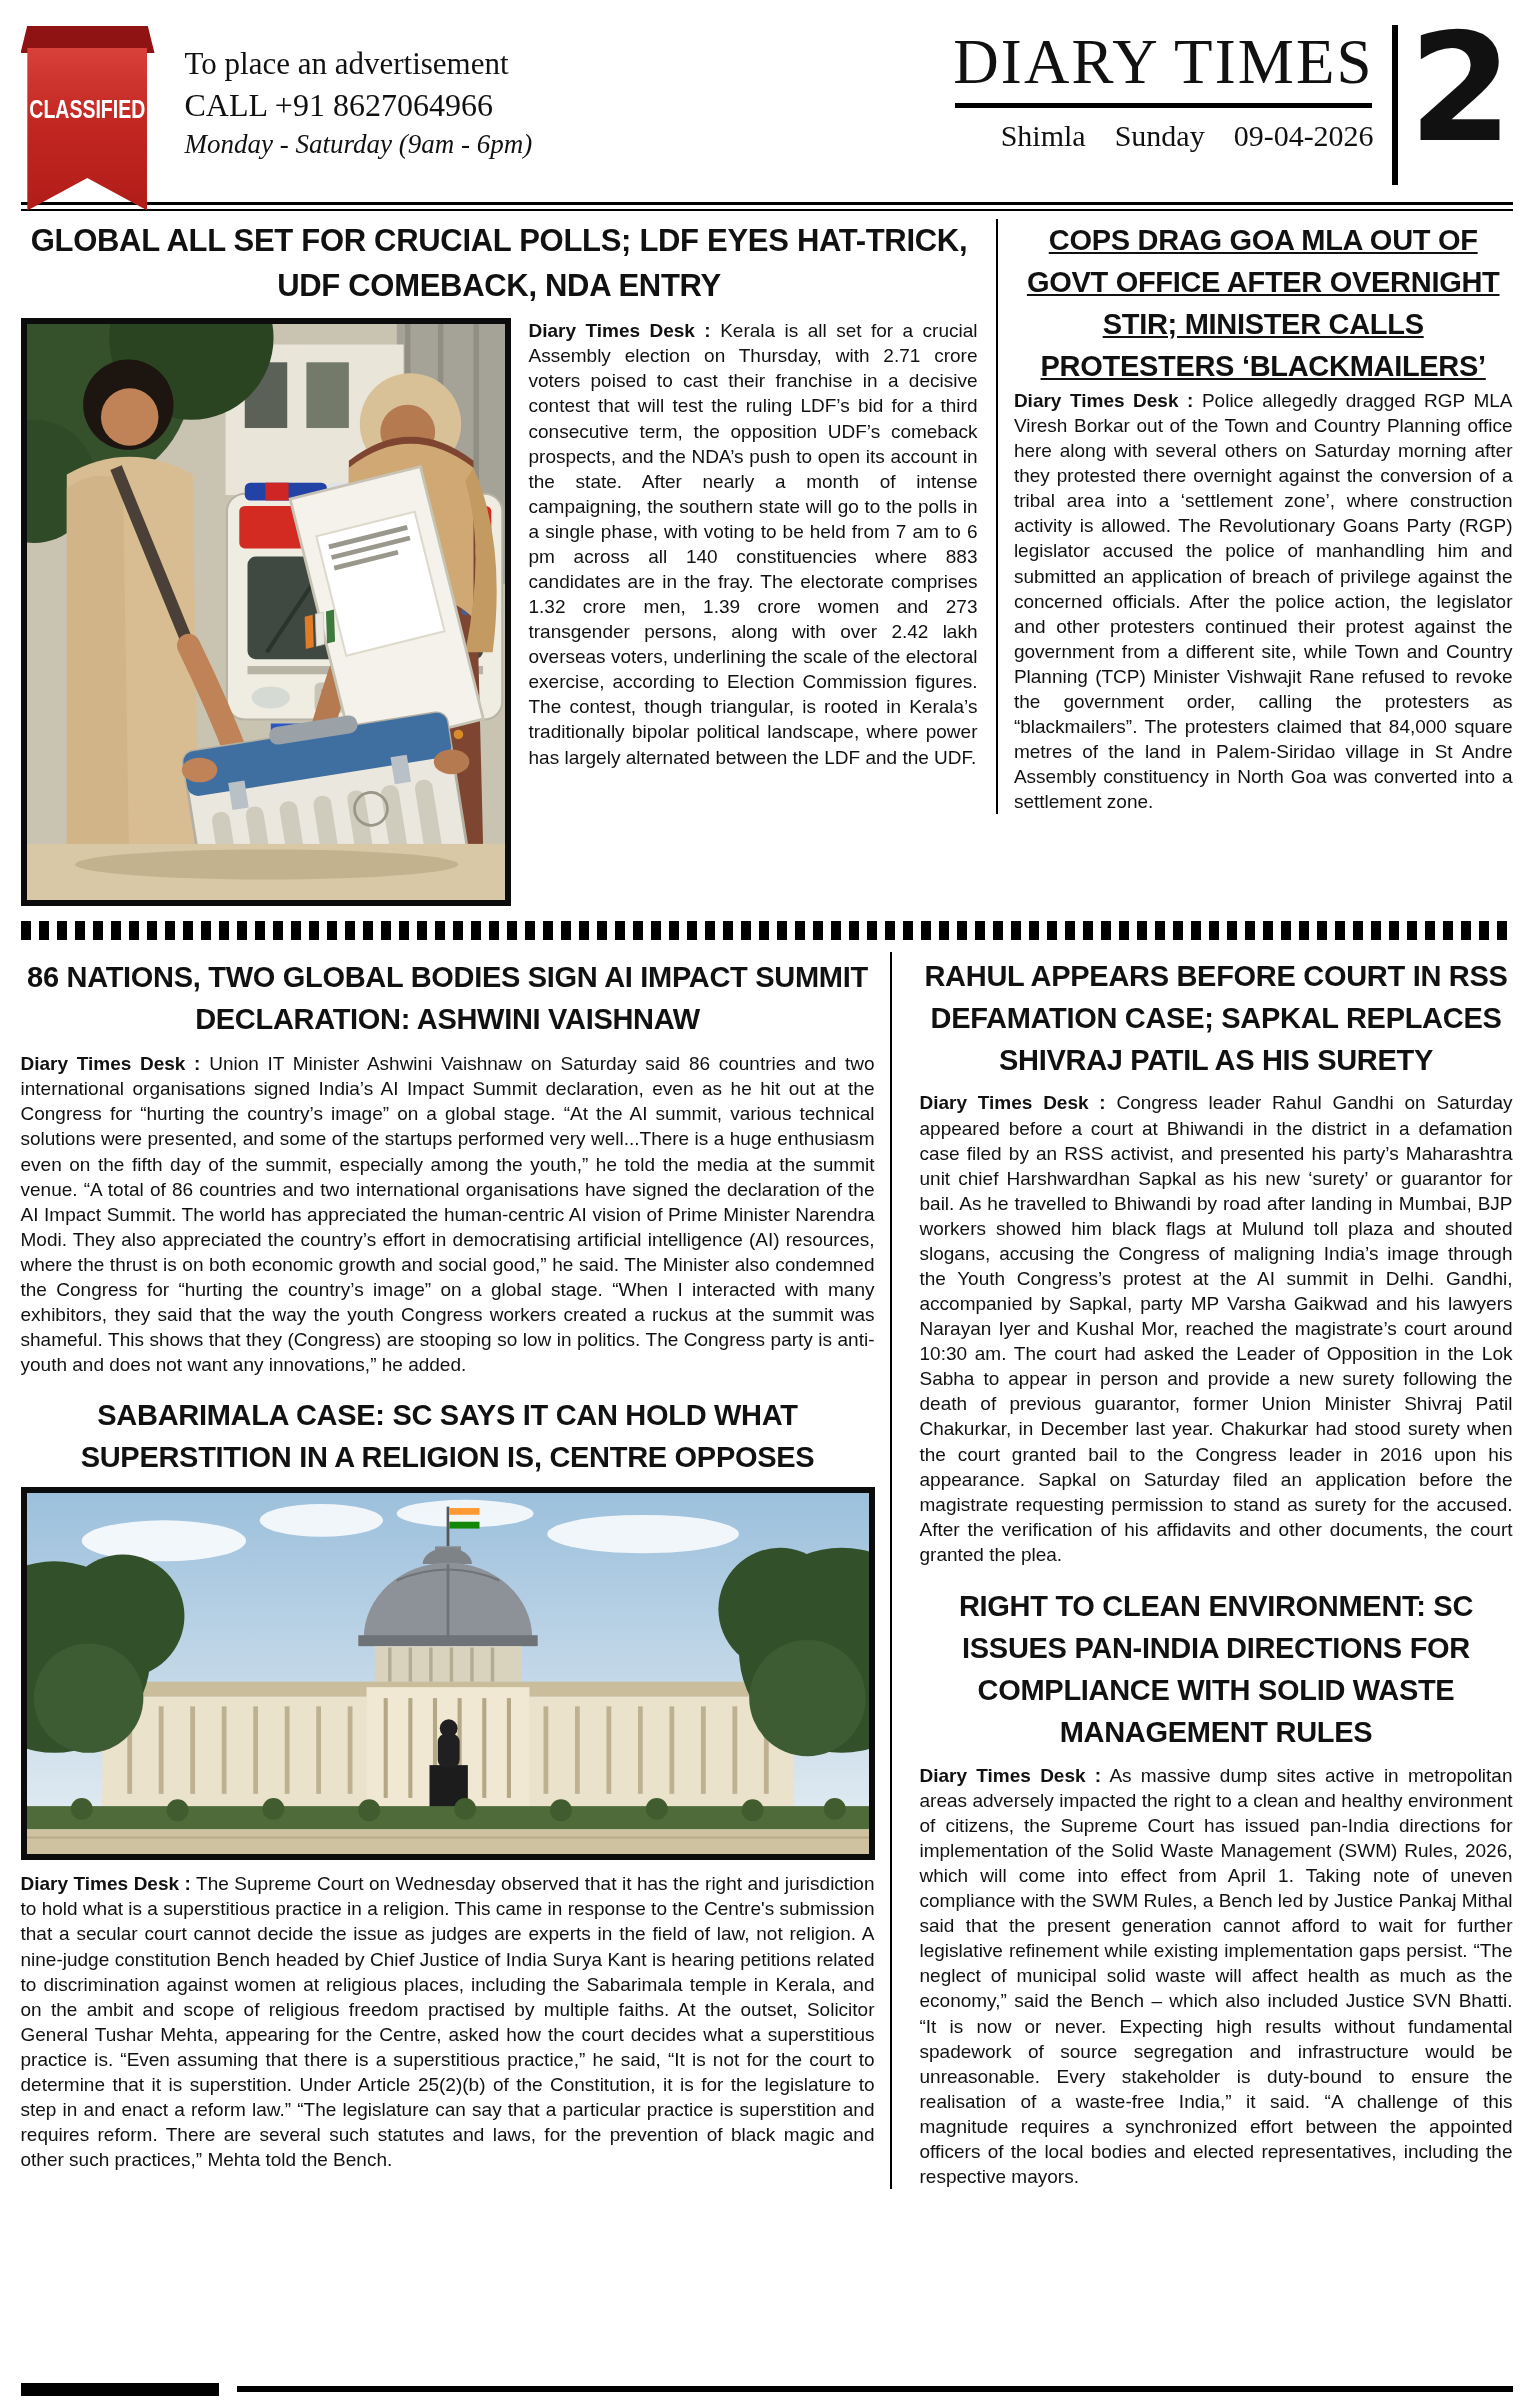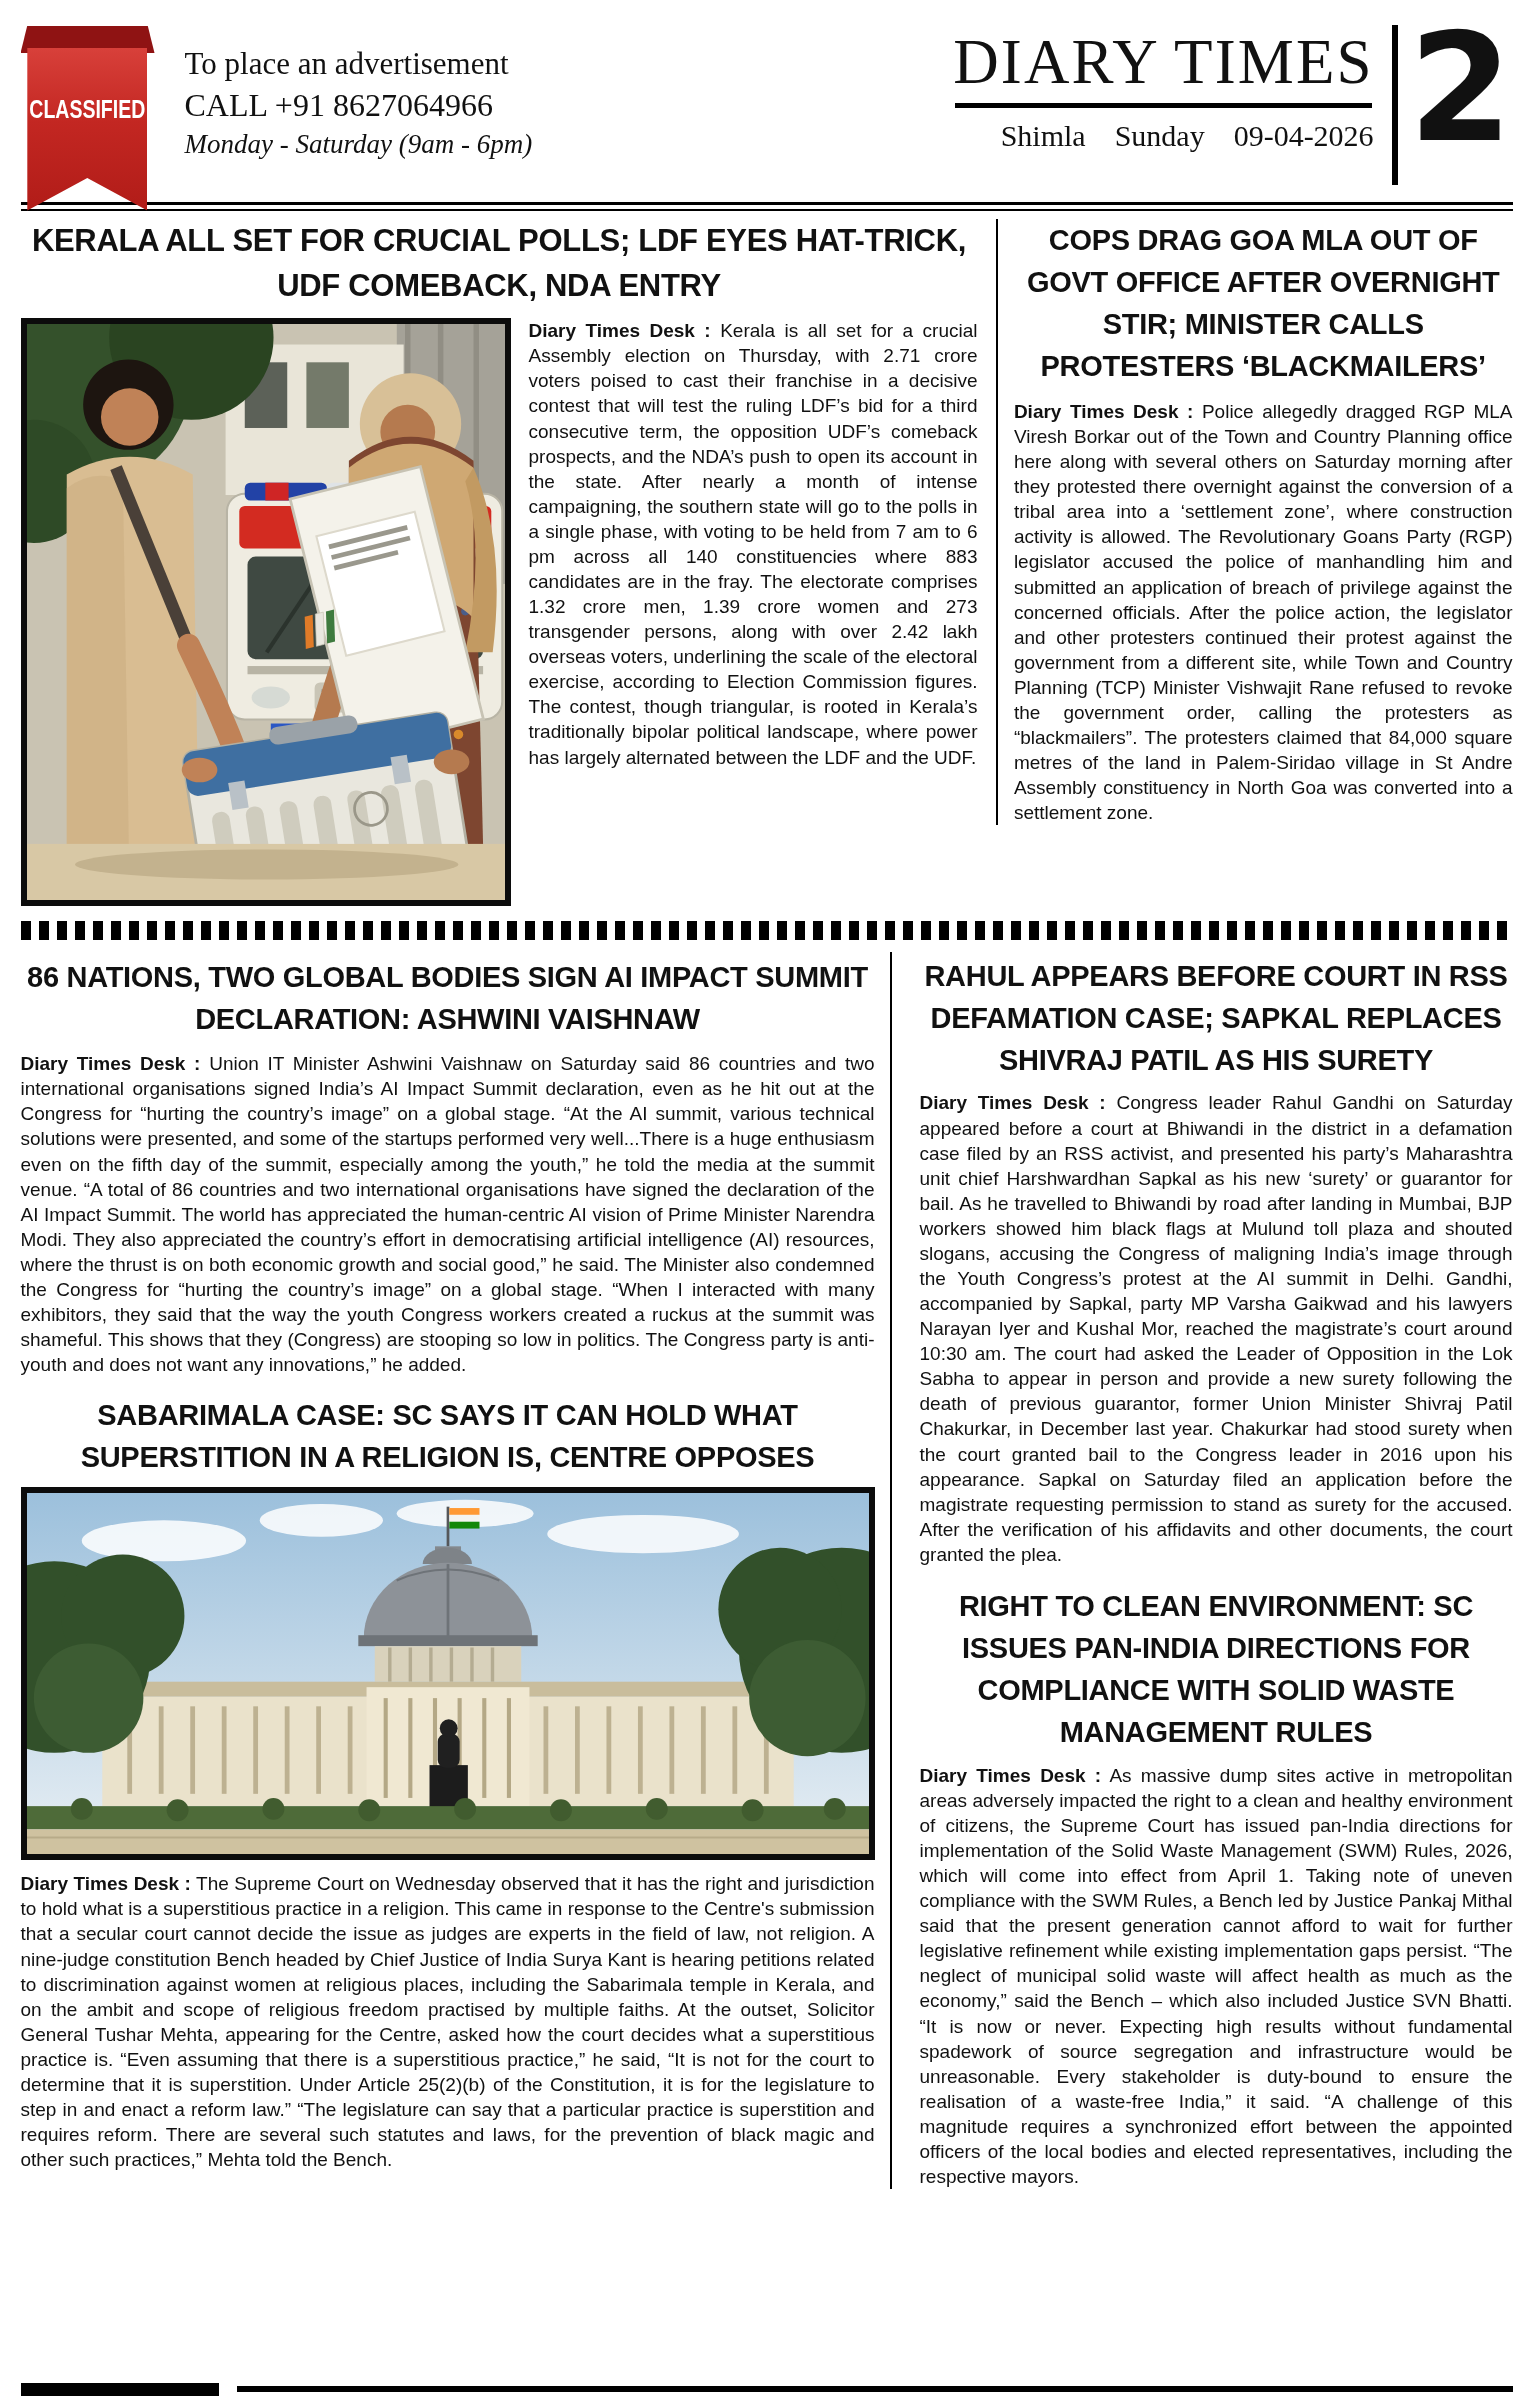--- a/index.html
+++ b/index.html
@@ -40,21 +40,21 @@
   .photo-frame{border:6.2px solid #0c0c0c;line-height:0;}
   svg{display:block;}
 
   
   .top-section{display:grid;grid-template-columns:975px 1fr;margin-top:8.2px;align-items:start;}
   .col-left-top{padding-right:18px;}
   .col-right-top{border-left:2.1px solid #000;padding-left:16.4px;}
   .kerala-row{display:flex;gap:18px;margin-top:9.6px;}
   .kerala-photo{width:478px;height:576px;flex-shrink:0;}
   .kerala-body{flex:1;}
-  .goa-headline{margin-bottom:12px;}
+  .goa-headline{margin-bottom:1px;text-decoration:underline;}
 
   
   .dashed-divider{height:18.5px;margin:15px 0 12.3px 0;
     background:repeating-linear-gradient(90deg,#000 0 10.3px,#fff 10.3px 18px);}
 
   
   .bottom-section{display:grid;grid-template-columns:869px 1fr;align-items:start;}
   .col-left-bottom{padding-right:15px;}
   .col-right-bottom{border-left:2.1px solid #000;padding-left:28px;}
   .ai-headline{margin:4.1px 0 11px 0;}
@@ -98,21 +98,21 @@
       </div>
       <div class="mast-bar"></div>
       <div class="page-num">2</div>
     </div>
   </div>
   <div class="header-rule"></div>
 
   <div class="top-section">
 
     <div class="col-left-top">
-      <div class="headline hl-xl">KERALA ALL SET FOR CRUCIAL POLLS; LDF EYES HAT-TRICK, UDF COMEBACK, NDA ENTRY</div>
+      <div class="headline hl-xl">GLOBAL ALL SET FOR CRUCIAL POLLS; LDF EYES HAT-TRICK, UDF COMEBACK, NDA ENTRY</div>
       <div class="kerala-row">
         <div class="photo-frame">
 
           <svg class="kerala-photo" viewBox="0 0 698 842" preserveAspectRatio="none" aria-hidden="true">
             <rect width="698" height="842" fill="#c9c3b2"></rect>
             <rect x="540" y="0" width="158" height="380" fill="#a5a298"></rect>
             <rect x="552" y="0" width="8" height="380" fill="#918e84"></rect>
             <rect x="600" y="0" width="8" height="380" fill="#918e84"></rect>
             <rect x="652" y="0" width="8" height="380" fill="#918e84"></rect>
             <rect x="290" y="30" width="260" height="220" fill="#e9e5d8"></rect>

